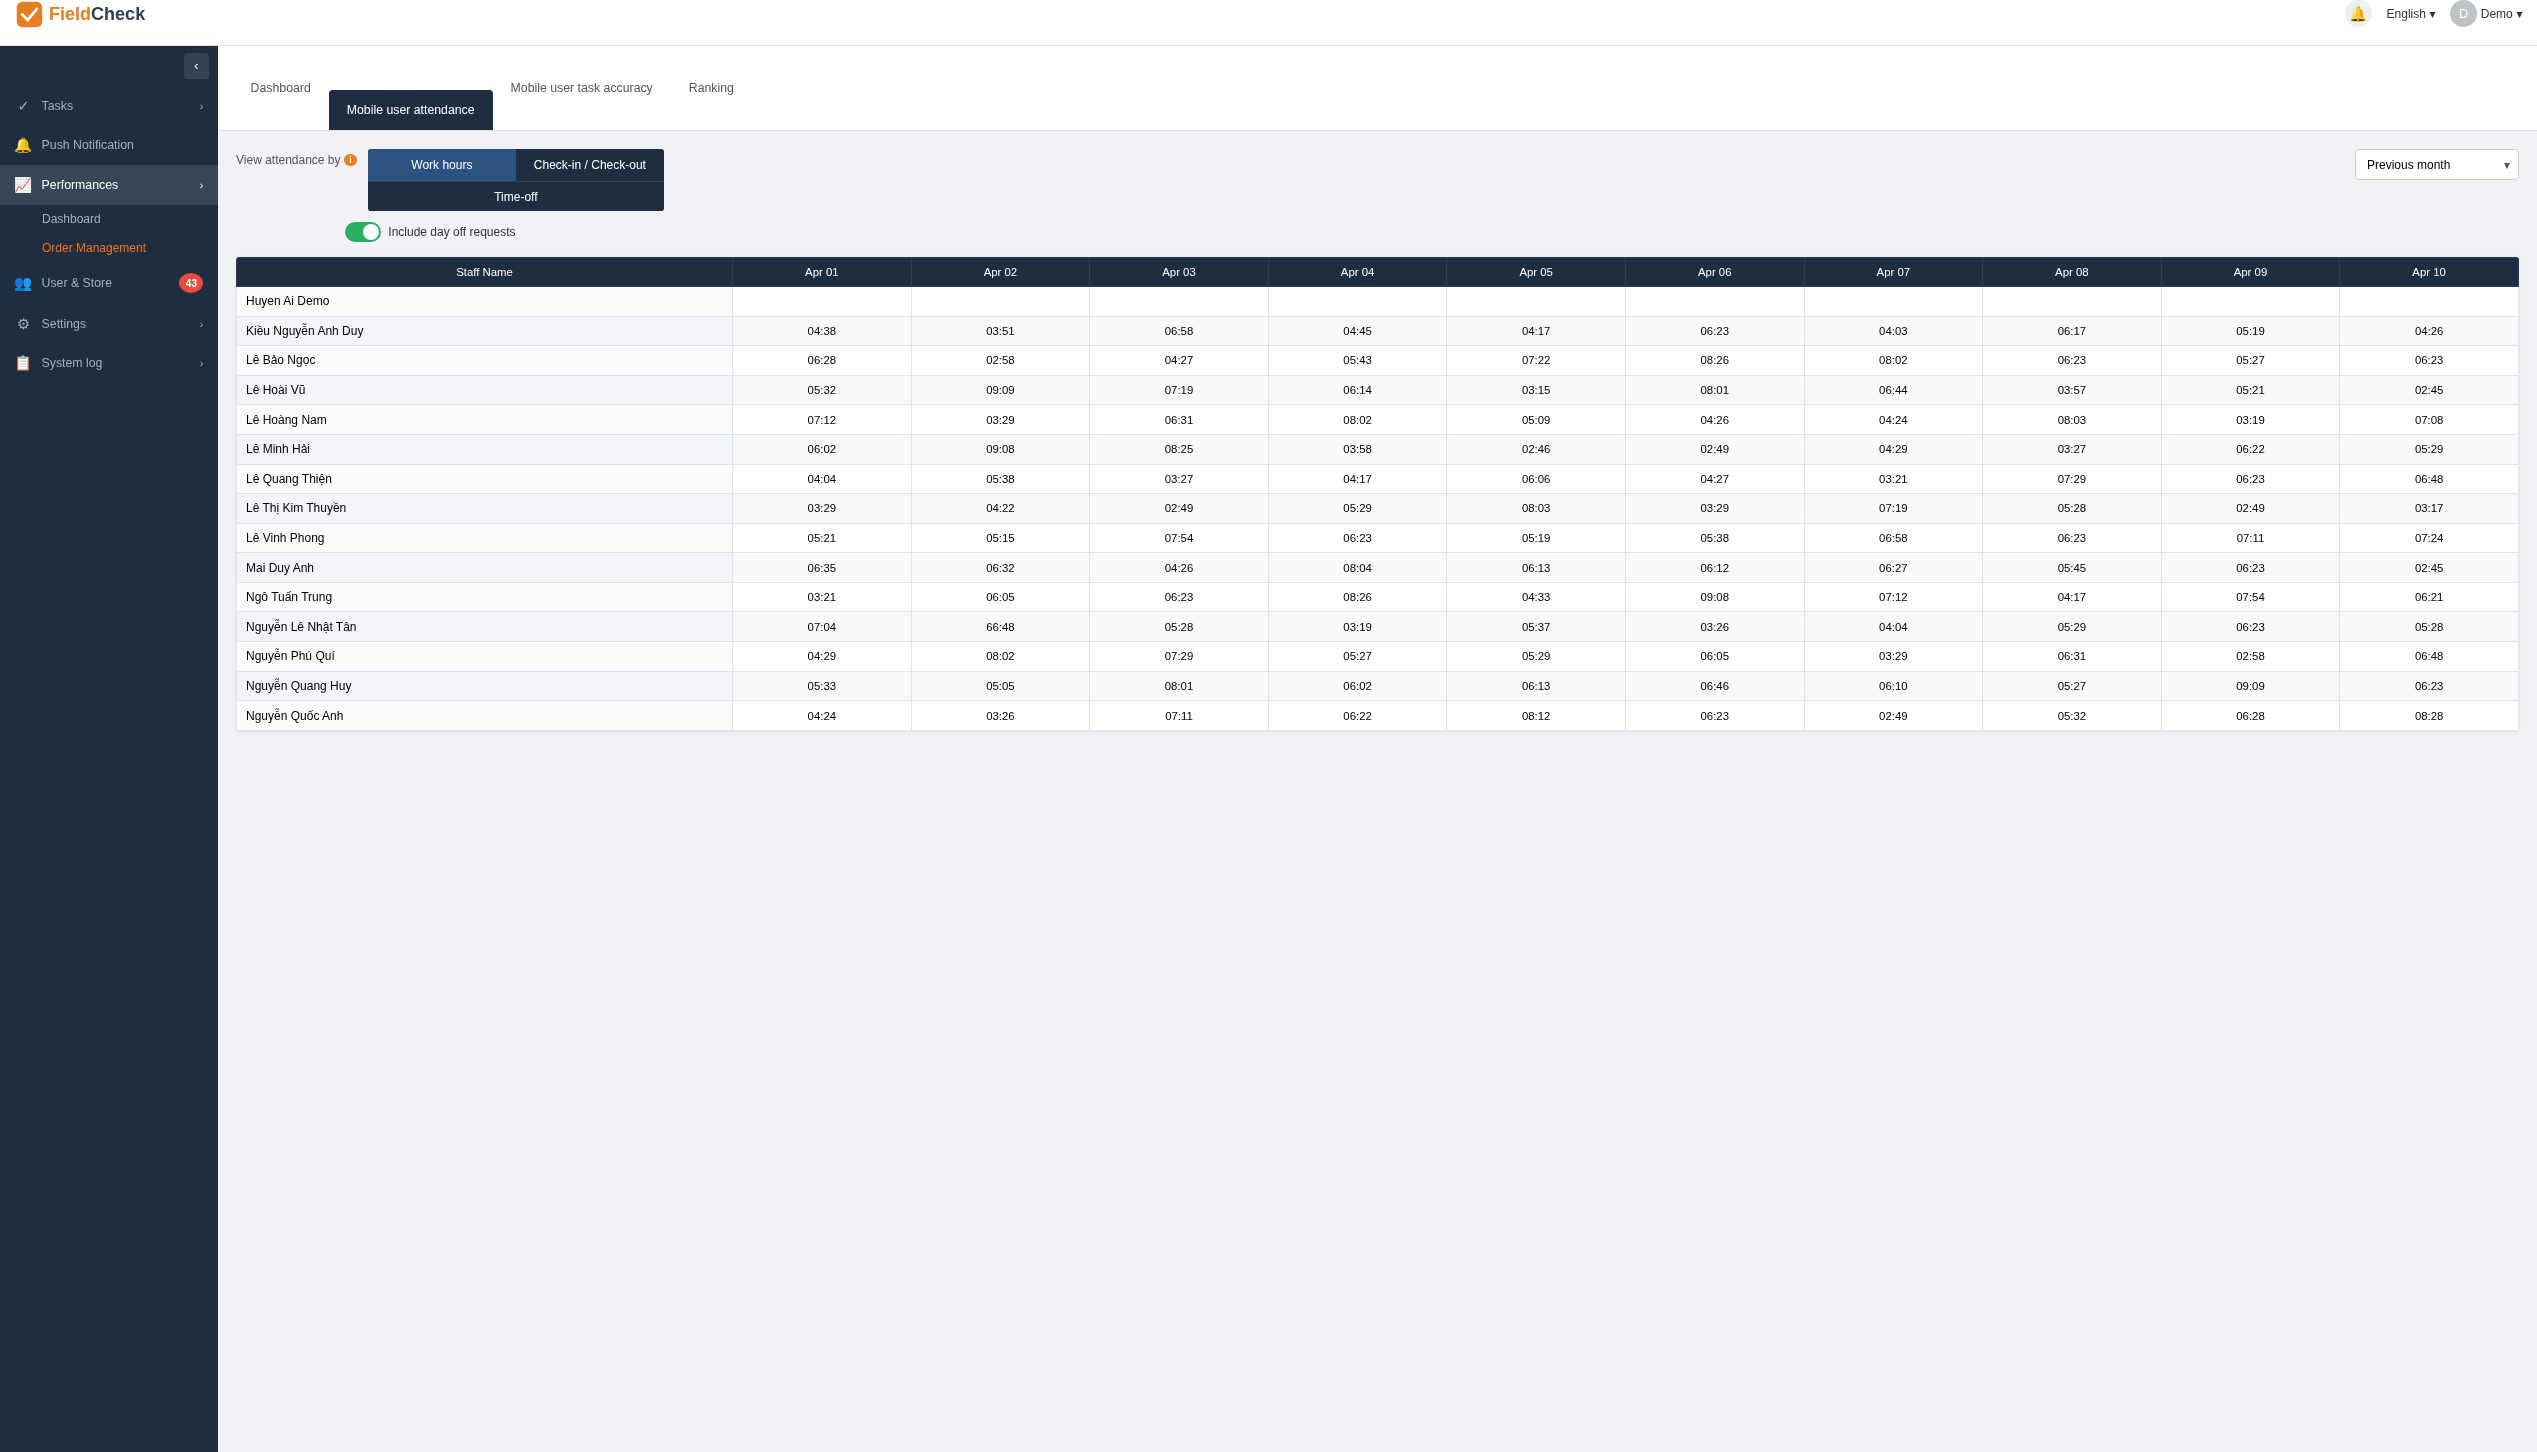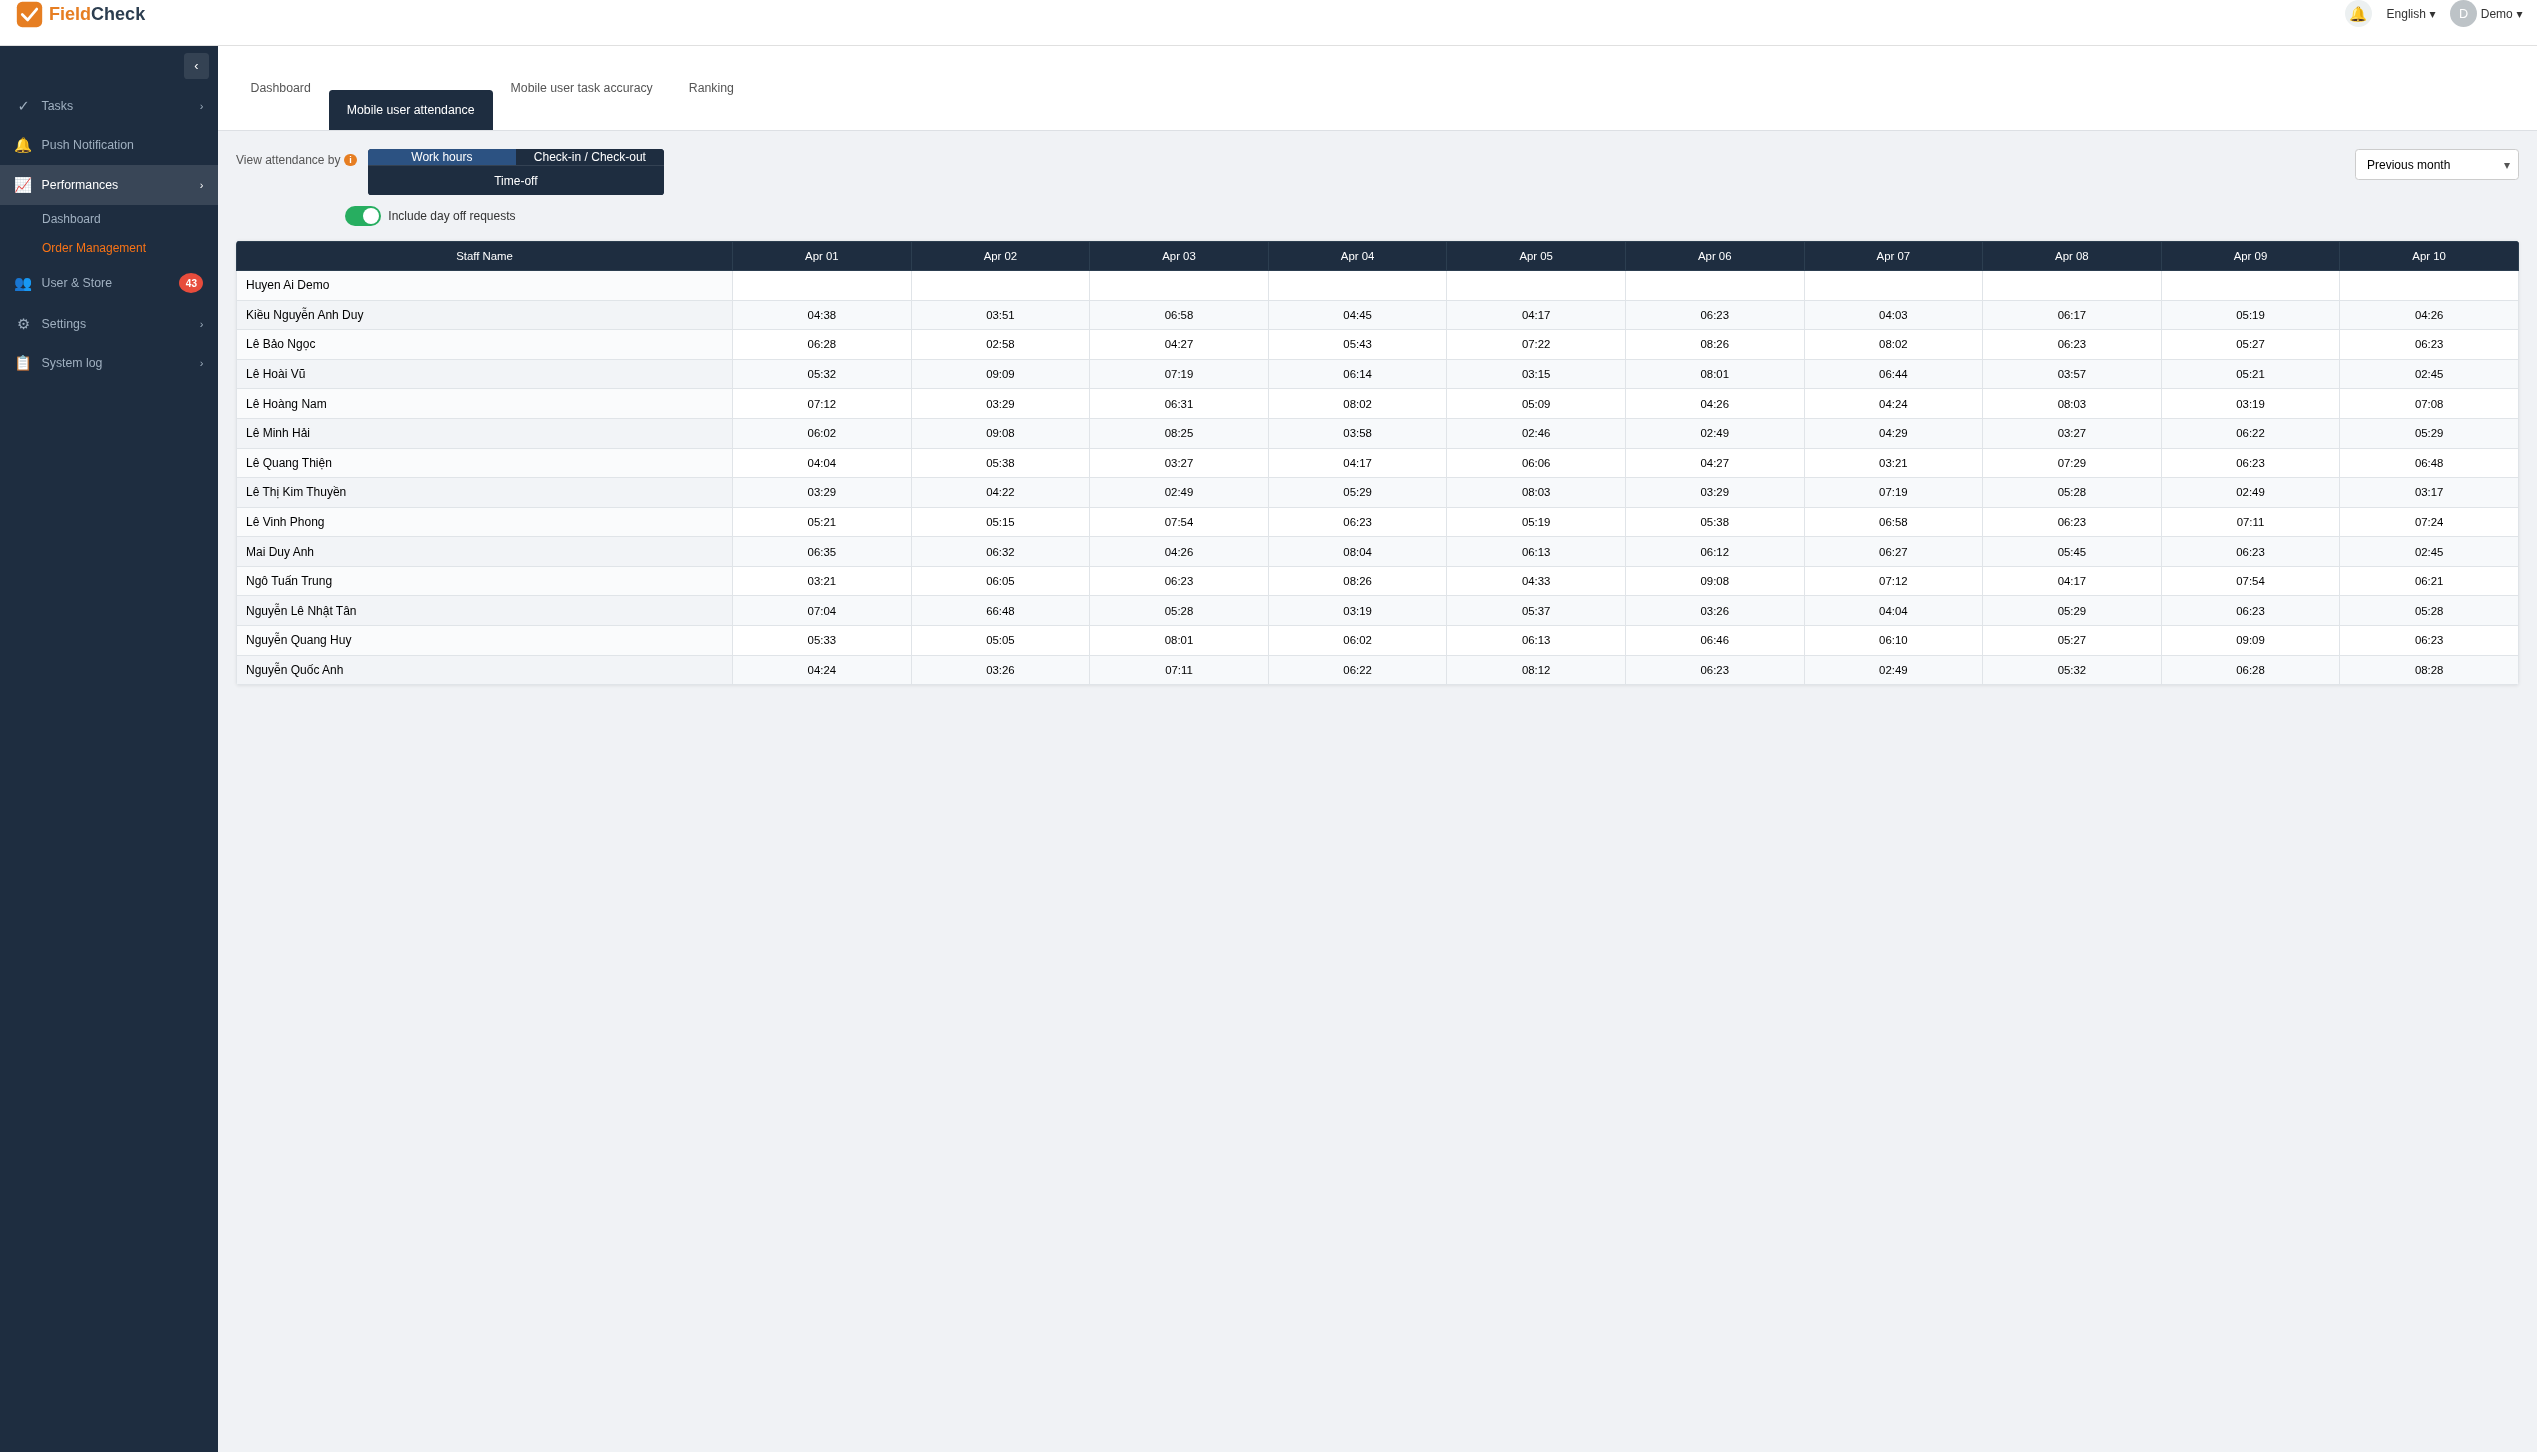--- a/index.html
+++ b/index.html
@@ -175,21 +175,21 @@
     }
     .info-icon {
       width: 12.7px; height: 12.7px;
       background: #e67e22;
       border-radius: 50%;
       display: inline-flex; align-items: center; justify-content: center;
       color: #fff; font-size: 9px; font-weight: bold;
       cursor: pointer;
     }
     .att-btn {
-      padding: 1px 18px;
+      padding: 9px 18px;
       background: #1e2d40;
       color: #fff;
       border: none;
       cursor: pointer;
       font-size: 12px;
       white-space: nowrap;
       text-align: center;
     }
     .att-btn.active { background: #2c5282; }
     .att-btn-timeoff {
@@ -603,20 +603,33 @@
                 <td>05:28</td>
                 <td>03:19</td>
                 <td>05:37</td>
                 <td>03:26</td>
                 <td>04:04</td>
                 <td>05:29</td>
                 <td>06:23</td>
                 <td>05:28</td>
               </tr>
               <tr>
+                <td class="name-cell">Nguyễn Phú Quí</td>
+                <td>04:29</td>
+                <td>08:02</td>
+                <td>07:29</td>
+                <td>05:27</td>
+                <td>05:29</td>
+                <td>06:05</td>
+                <td>03:29</td>
+                <td>06:31</td>
+                <td>02:58</td>
+                <td>06:48</td>
+              </tr>
+              <tr>
                 <td class="name-cell">Nguyễn Quang Huy</td>
                 <td>05:33</td>
                 <td>05:05</td>
                 <td>08:01</td>
                 <td>06:02</td>
                 <td>06:13</td>
                 <td>06:46</td>
                 <td>06:10</td>
                 <td>05:27</td>
                 <td>09:09</td>

